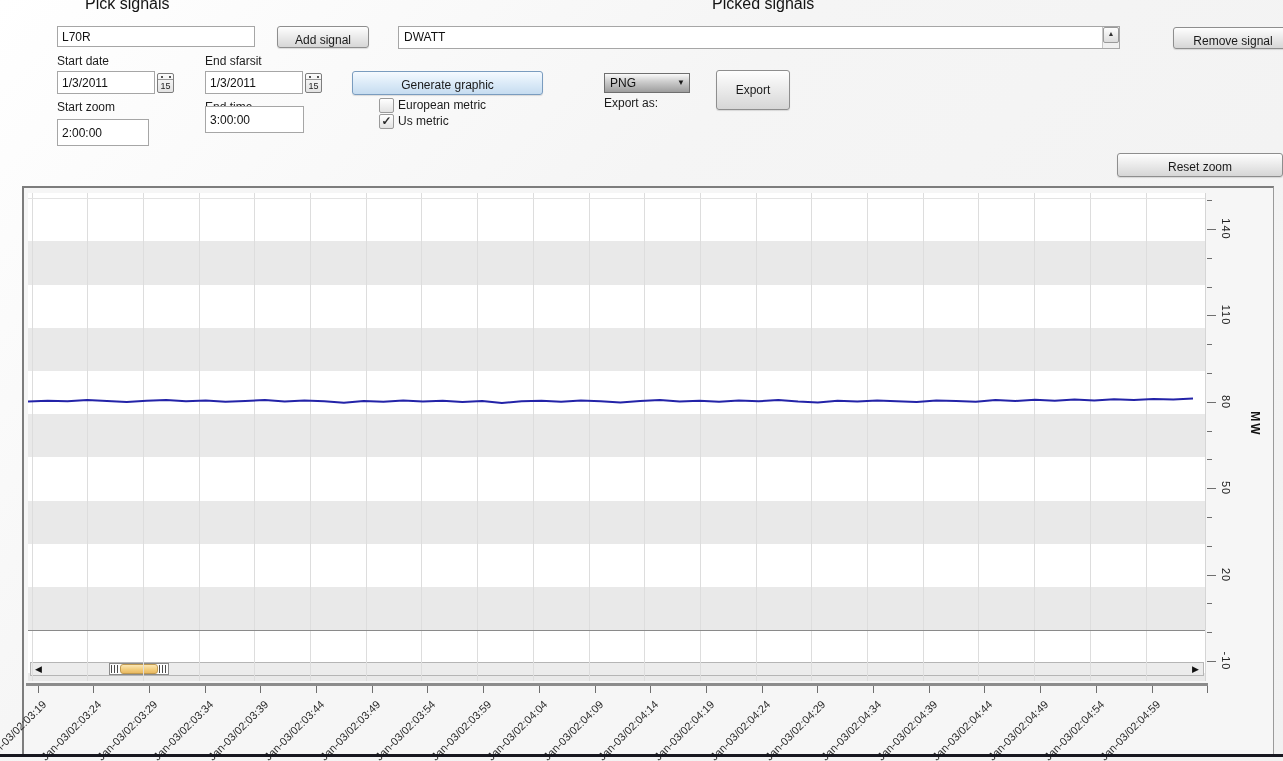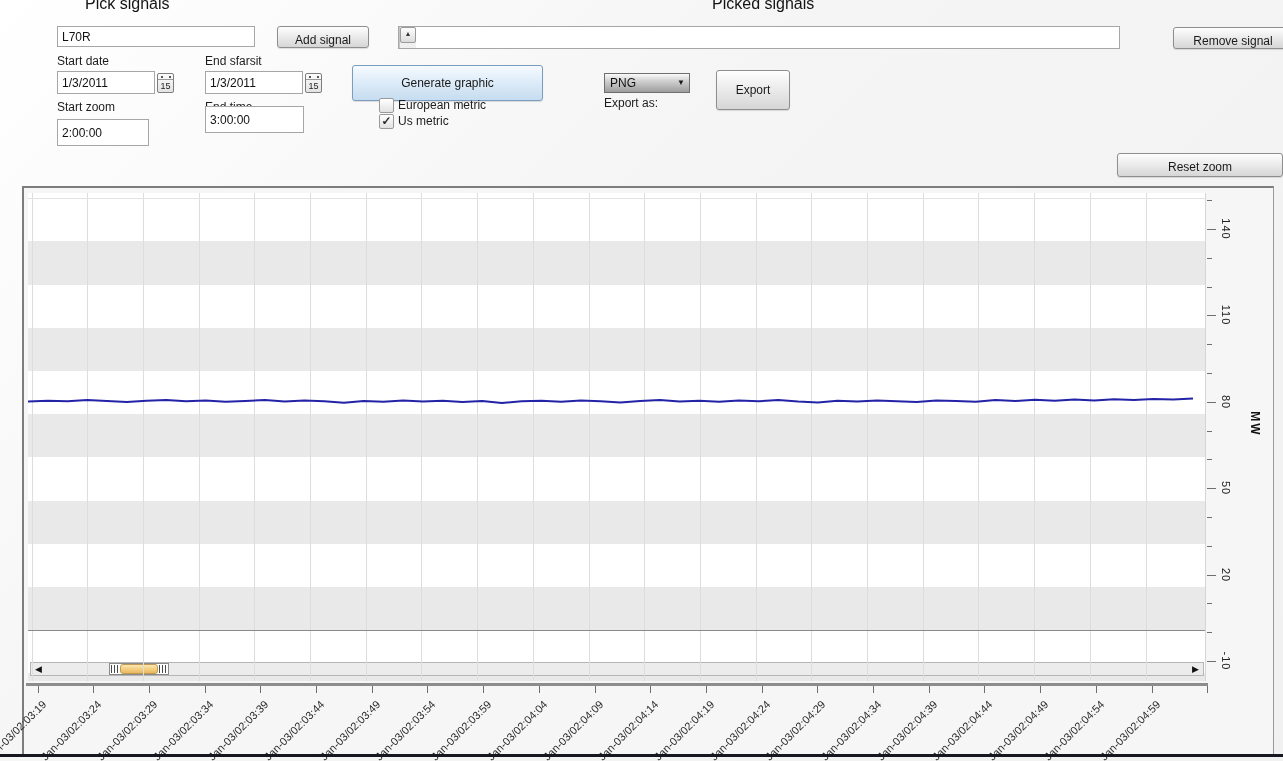--- a/index.html
+++ b/index.html
@@ -92,41 +92,42 @@
 </head>
 <body>
 
 <div class="abs heading" style="left:85px;top:-5px;">Pick signals</div>
 <div class="abs heading" style="left:712px;top:-5px;">Picked signals</div>
 
 <input class="tb" style="left: 57px; top: 26px; width: 198px; height: 21px;" value="L70R">
 <button class="btn" style="left:277px;top:26px;width:92px;height:22px;">Add signal</button>
 
 <div class="picked-box" style="left:398px;top:26px;width:722px;height:23px;">
+  <div class="picked-text">DWATT</div>
   <div class="vscroll">
     <div class="vscroll-btn"><span>▲</span></div>
   </div>
 </div>
 <button class="btn" style="left:1173px;top:27px;width:120px;height:22px;">Remove signal</button>
 
 <div class="abs lbl" style="left:57px;top:54px;">Start date</div>
 <input class="tb" style="left: 57px; top: 71px; width: 98px; height: 23px;" value="1/3/2011">
 <div class="calbtn" style="left:157px;top:73px;">
   <span class="dots"></span>
   <span class="num">15</span>
 </div>
 
 <div class="abs lbl" style="left:205px;top:54px;">End sfarsit</div>
 <input class="tb" style="left: 205px; top: 71px; width: 98px; height: 23px;" value="1/3/2011">
 <div class="calbtn" style="left:305px;top:73px;">
   <span class="dots"></span>
   <span class="num">15</span>
 </div>
 
-<button class="btn blue" style="left:352px;top:65px;width:191px;height:36px;">Generate graphic</button>
+<button class="btn blue" style="left:352px;top:71px;width:191px;height:24px;">Generate graphic</button>
 
 <div class="abs lbl" style="left:604px;top:56px;margin-top:40px;">Export as:</div>
 <div class="select" style="left:604px;top:73px;width:86px;height:20px;">
   <span class="sel-text">PNG</span>
   <span class="arrow">▼</span>
 </div>
 <button class="btn" style="left:716px;top:70px;width:74px;height:40px;">Export</button>
 
 <div class="checkbox" id="cb-eu" style="left:379px;top:98px;"></div>
 <div class="abs lbl" style="left:398px;top:98px;">European metric</div>

